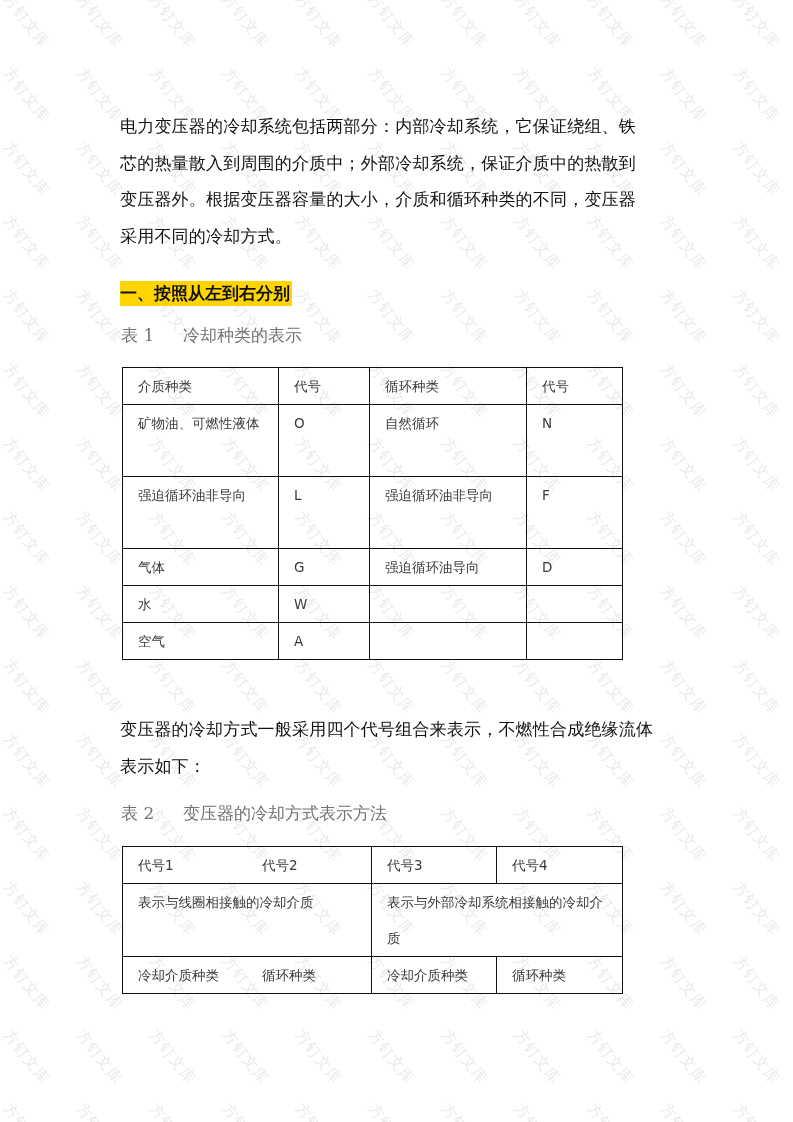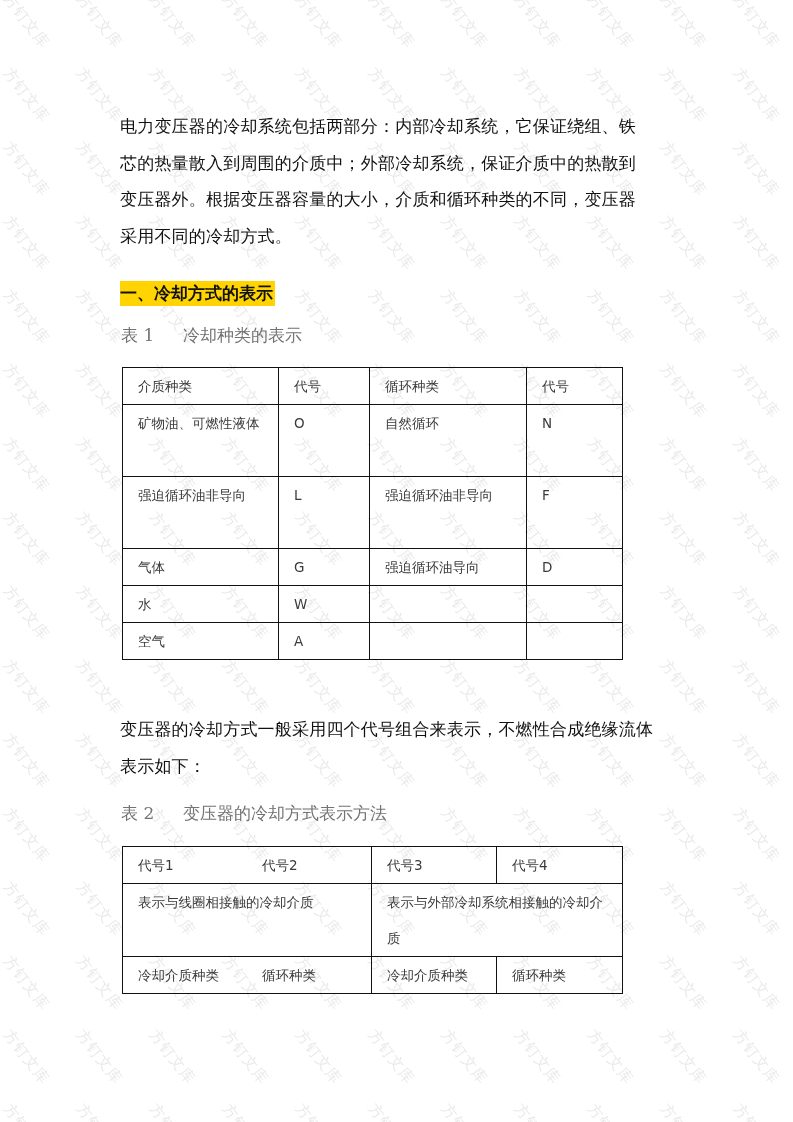--- a/index.html
+++ b/index.html
@@ -280,21 +280,21 @@
 
 <div class="page">
 
   <p class="para" style="top:98px;">
     <span>电力变压器的冷却系统包括两部分：内部冷却系统，它保证绕组、铁</span><br>
     <span>芯的热量散入到周围的介质中；外部冷却系统，保证介质中的热散到</span><br>
     <span>变压器外。根据变压器容量的大小，介质和循环种类的不同，变压器</span><br>
     <span>采用不同的冷却方式。</span>
   </p>
 
-  <h2 class="heading">一、冷却方式的表示</h2>
+  <h2 class="heading">一、按照从左到右分别</h2>
 
   <p class="caption" style="top:314px;">
     <span class="num">表 1</span><span>冷却种类的表示</span>
   </p>
 
   <table class="doc" id="t1">
     <colgroup>
       <col style="width:156px">
       <col style="width:91px">
       <col style="width:157px">

